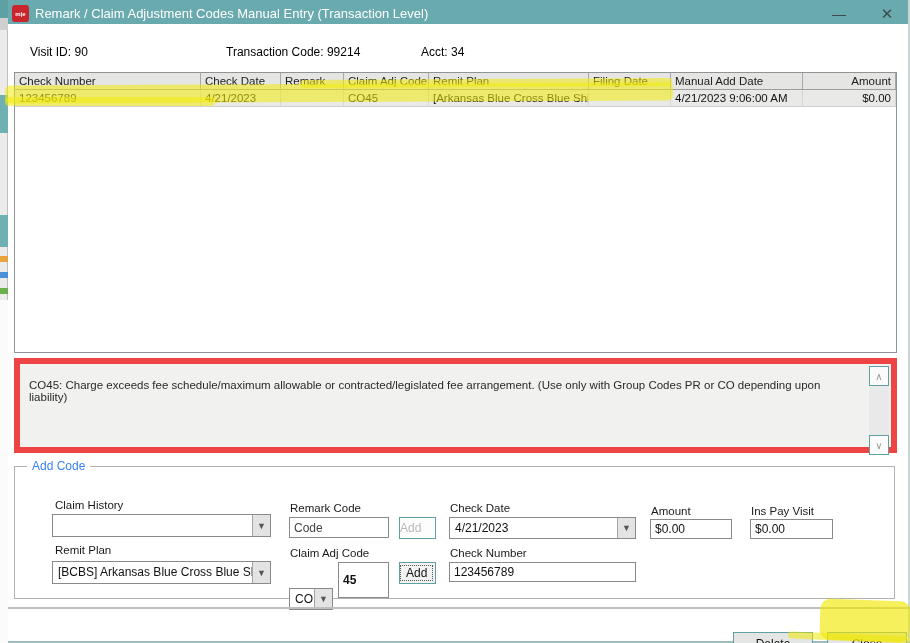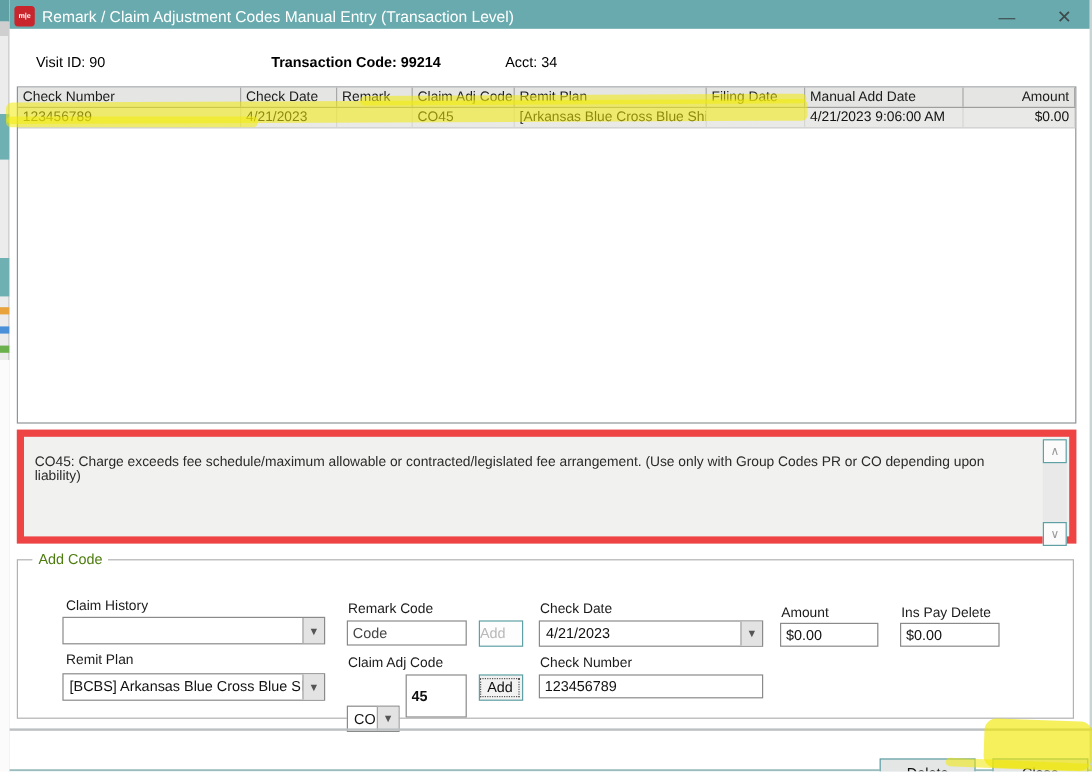--- a/index.html
+++ b/index.html
@@ -33,21 +33,21 @@
 
   
   .desc { position:absolute; left:6px; top:358px; width:883px; height:95px; background:#f1f1ef; border:6px solid #ef4444; }
   .desc-text { position:absolute; left:9px; top:15px; right:30px; font-size:11.5px; color:#2a2a2a; }
   .vscroll { position:absolute; right:2px; top:2px; width:20px; height:89px; background:#e9e9e9; }
   .scroll-btn { position:absolute; left:0; width:20px; height:20px; background:#fbfbfb; border:1px solid #5fa0a5; color:#9a9a9a; font-size:10px; display:flex; align-items:center; justify-content:center; }
   .scroll-up { top:0; } .scroll-down { bottom:0; }
 
   
   .groupbox { position:absolute; left:6px; top:466px; width:881px; height:133px; border:1px solid #b2b2b2; }
-  .group-label { position:absolute; left:12px; top:-8px; background:#fff; padding:0 5px; font-size:12px; color:#4d7c0f; }
+  .group-label { position:absolute; left:12px; top:-8px; background:#fff; padding:0 5px; font-size:12px; color:#3b82f6; }
 
   .fld-label { position:absolute; font-size:11.5px; color:#1a1a1a; }
   .tbox { position:absolute; background:#fff; border:1px solid #8a8a8a; font-family:"Liberation Sans",sans-serif; font-size:12px; color:#111; padding:0 4px; }
   input.tbox { outline:none; }
   .combo { position:absolute; background:#fff; border:1px solid #8a8a8a; display:flex; }
   .combo .val { flex:1; font-size:12px; line-height:21px; padding-left:5px; overflow:hidden; white-space:nowrap; color:#111; }
   .combo .arrow { width:18px; background:#e3e3e3; border-left:1px solid #a5a5a5; display:flex; align-items:center; justify-content:center; font-size:9px; color:#555; }
   .addbtn { position:absolute; background:#fdfdfd; border:1px solid #5fa0a5; font-size:12px; display:flex; align-items:center; justify-content:flex-start; }
   .addbtn.disabled { color:#b9b9b9; }
   .addbtn.focused { color:#111; background:#f2f2f2; }
@@ -84,21 +84,21 @@
   <div class="dialog">
 
     <div class="titlebar">
       <div class="app-icon">m|e</div>
       <div class="title-text">Remark / Claim Adjustment Codes Manual Entry (Transaction Level)</div>
       <div class="win-btn btn-min">—</div>
       <div class="win-btn btn-close">✕</div>
     </div>
 
     <div class="info-label" style="left:22px;">Visit ID: 90</div>
-    <div class="info-label" style="left:218px;font-weight:bold;">Transaction Code: 99214</div>
+    <div class="info-label" style="left:218px;">Transaction Code: 99214</div>
     <div class="info-label" style="left:413px;">Acct: 34</div>
 
     <div class="grid">
       <div class="grid-header">
         <div class="cell c0">Check Number</div>
         <div class="cell c1">Check Date</div>
         <div class="cell c2">Remark</div>
         <div class="cell c3">Claim Adj Code</div>
         <div class="cell c4">Remit Plan</div>
         <div class="cell c5">Filing Date</div>
@@ -143,21 +143,21 @@
 
     <div class="fld-label" style="left:442px;top:502px;">Check Date</div>
     <div class="combo" style="left:441px;top:517px;width:187px;height:22px;">
       <div class="val">4/21/2023</div>
       <div class="arrow">▼</div>
     </div>
 
     <div class="fld-label" style="left:643px;top:505px;">Amount</div>
     <input class="tbox" style="left: 642px; top: 519px; width: 82px; height: 20px;" value="$0.00">
 
-    <div class="fld-label" style="left:743px;top:505px;">Ins Pay Delete</div>
+    <div class="fld-label" style="left:743px;top:505px;">Ins Pay Visit</div>
     <input class="tbox" style="left: 742px; top: 519px; width: 83px; height: 20px;" value="$0.00">
 
     <div class="fld-label" style="left:47px;top:544px;">Remit Plan</div>
     <div class="combo" style="left:44px;top:561px;width:219px;height:23px;">
       <div class="val">[BCBS] Arkansas Blue Cross Blue Shield</div>
       <div class="arrow">▼</div>
     </div>
 
     <div class="fld-label" style="left:282px;top:547px;">Claim Adj Code</div>
     <div class="combo" style="left:281px;top:588px;width:44px;height:22px;">

